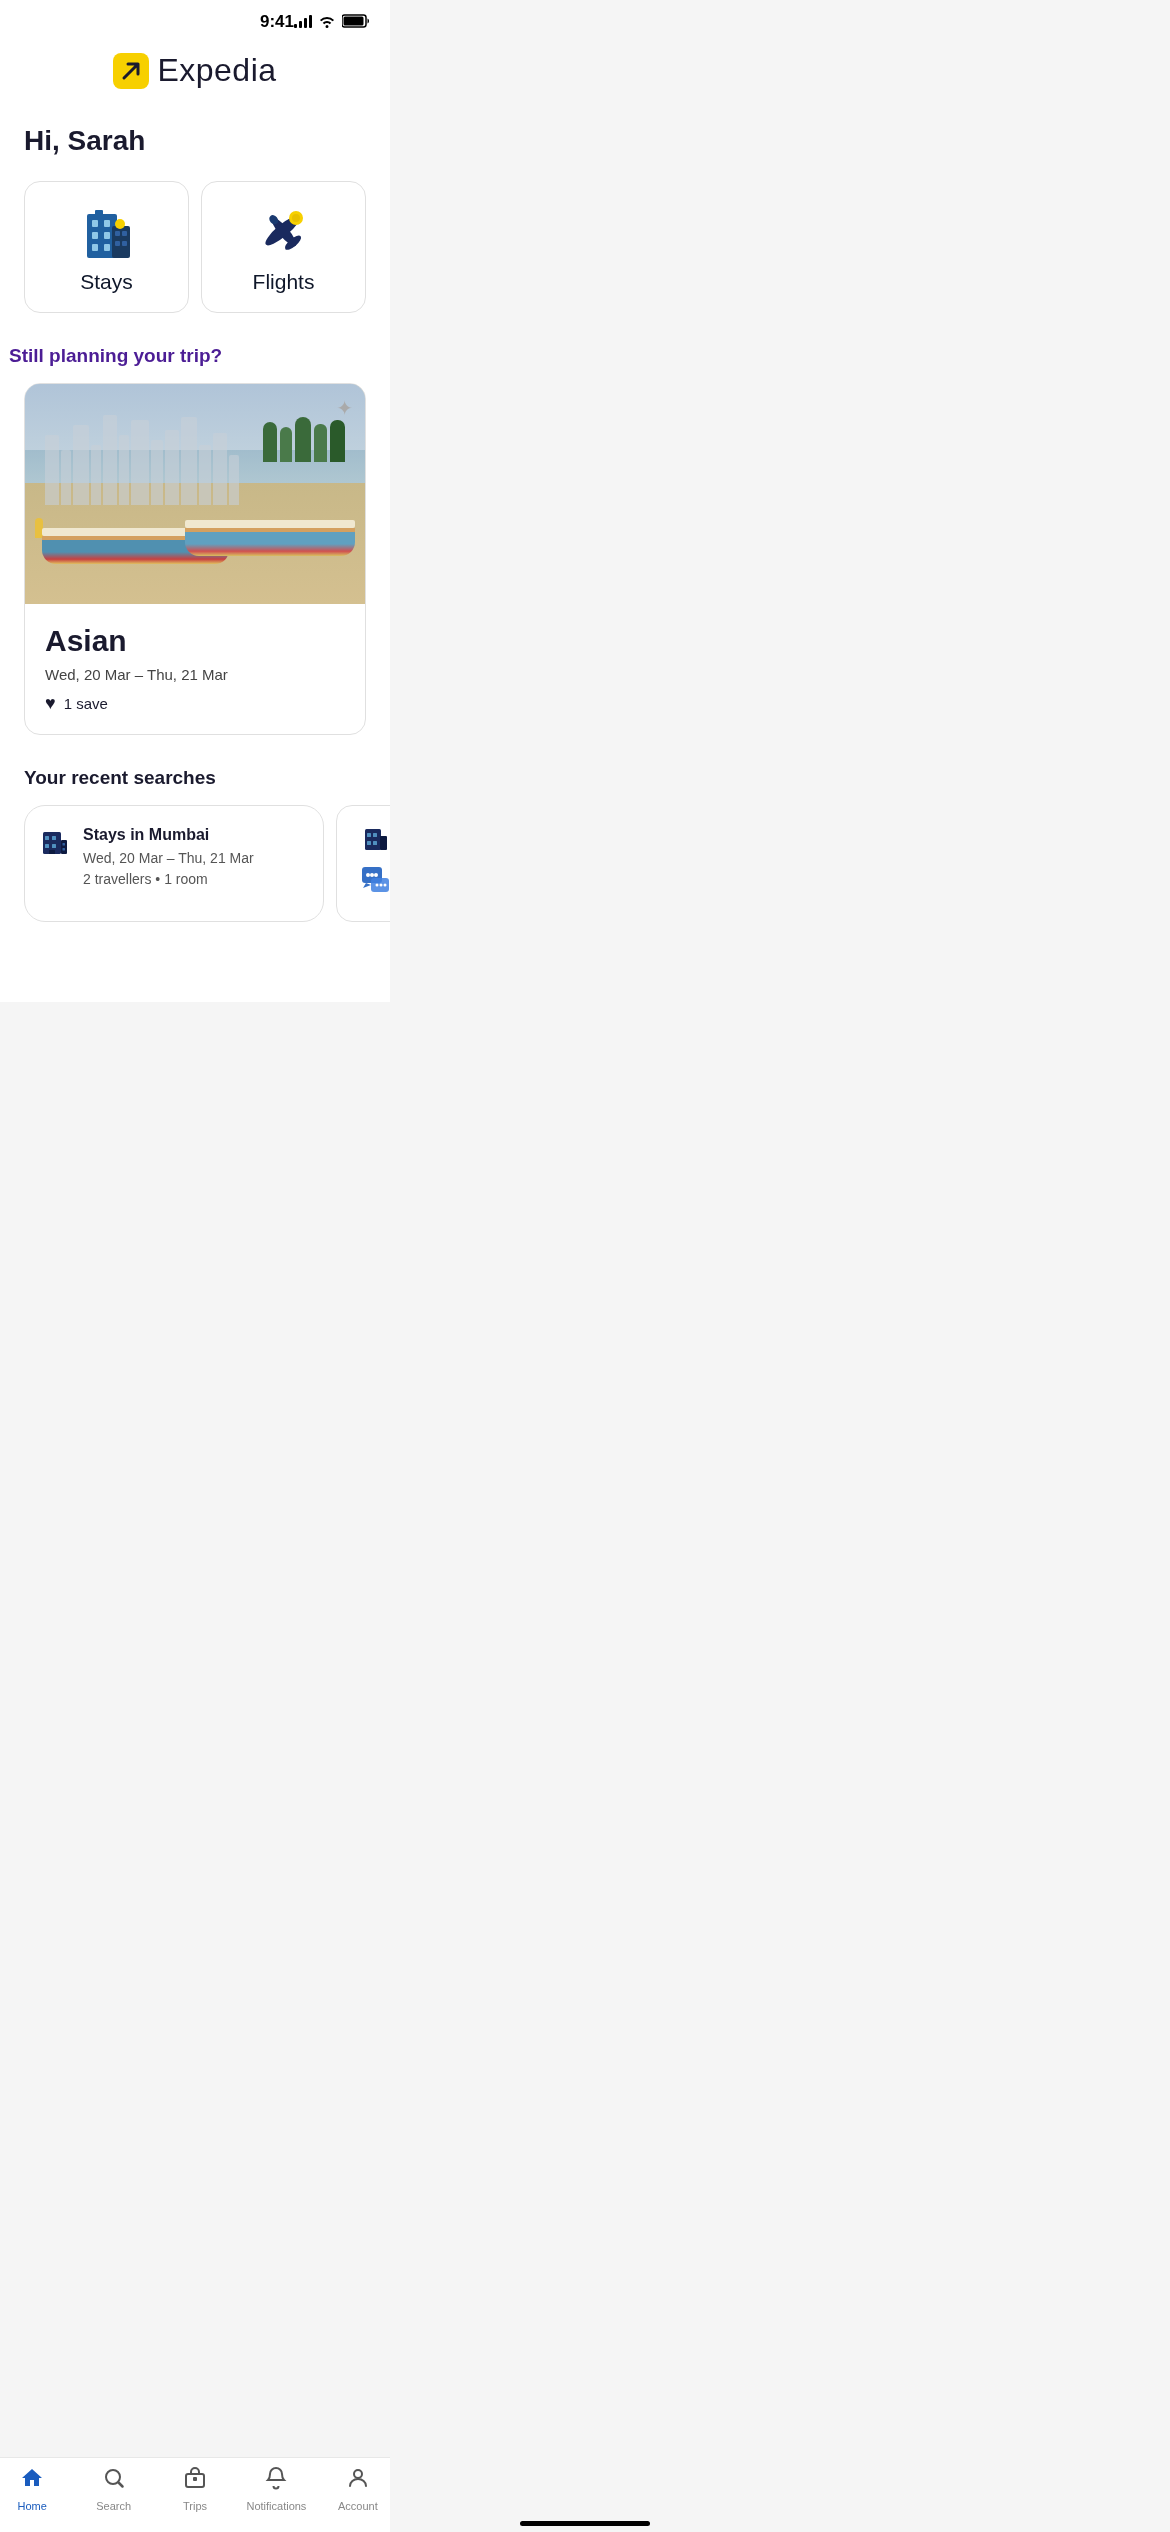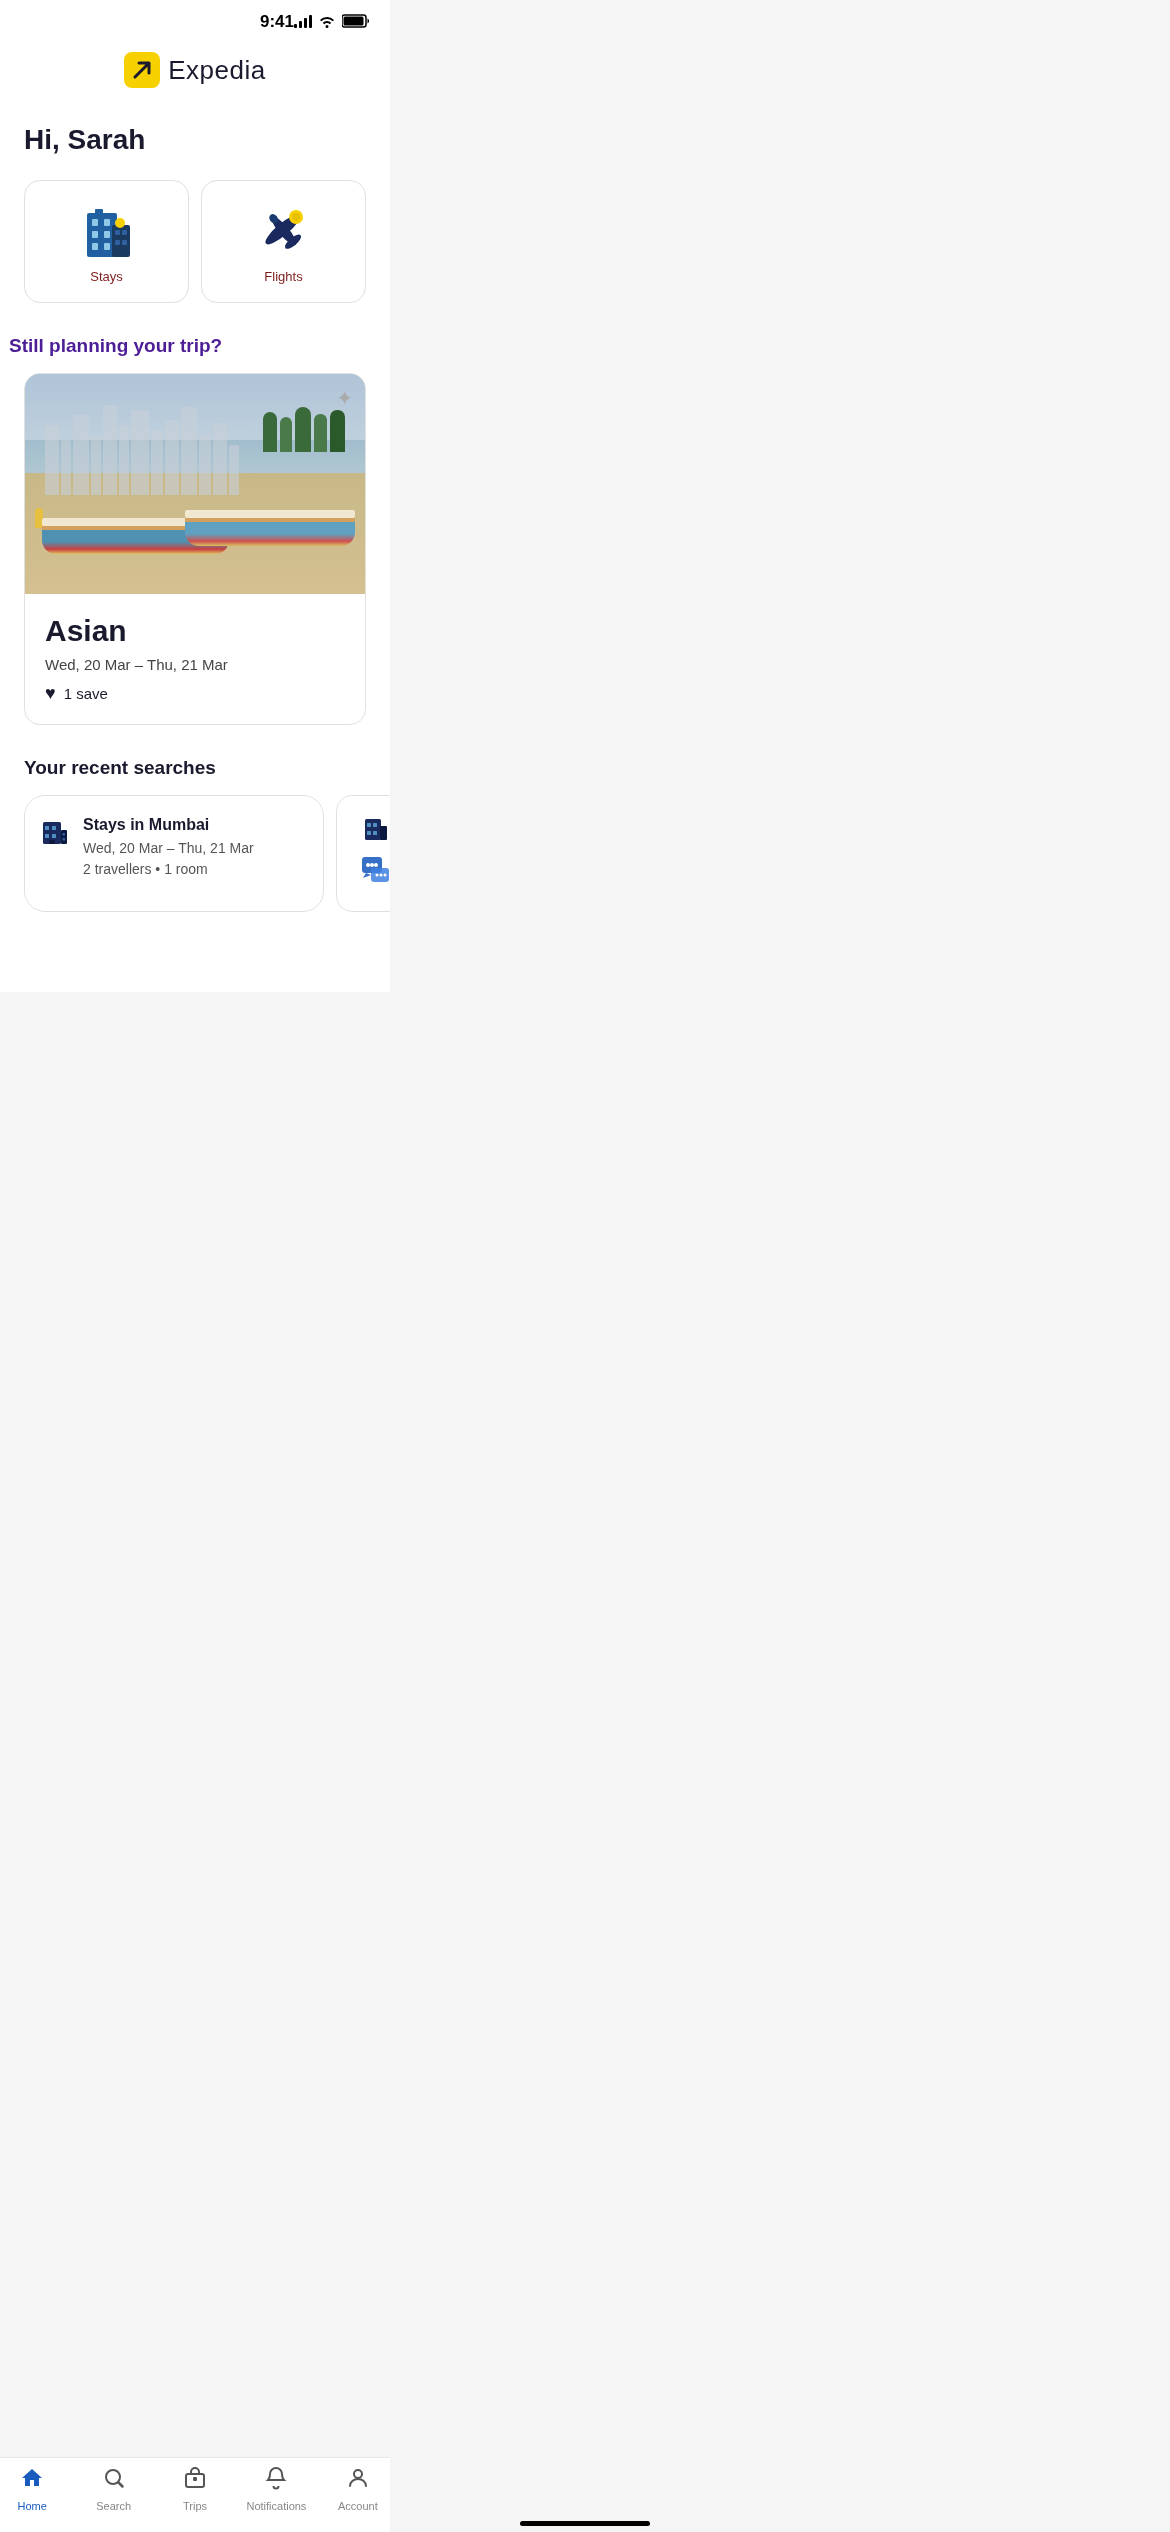--- a/index.html
+++ b/index.html
@@ -72,21 +72,21 @@
       background: #f7d000;
       border-radius: 8px;
       display: flex;
       align-items: center;
       justify-content: center;
       color: #1a1a2e;
       font-size: 20px;
       font-weight: bold;
     }
     .logo-text {
-      font-size: 26px;
+      font-size: 32px;
       font-weight: 500;
       color: #1a1a2e;
       letter-spacing: 0.5px;
     }
 
     
     .greeting {
       padding: 20px 24px 16px;
       background: #fff;
     }
@@ -109,22 +109,22 @@
       border: 1px solid #e0e0e0;
       border-radius: 16px;
       padding: 24px 16px 18px;
       display: flex;
       flex-direction: column;
       align-items: center;
       gap: 12px;
       cursor: pointer;
     }
     .category-label {
-      font-size: 13px;
-      color: #7f1d1d;
+      font-size: 21px;
+      color: #0f172a;
       font-weight: 400;
     }
 
     
     .section-header {
       font-size: 19px;
       font-weight: 700;
       color: #4c1d95;
       padding: 8px 9px 16px;
     }

